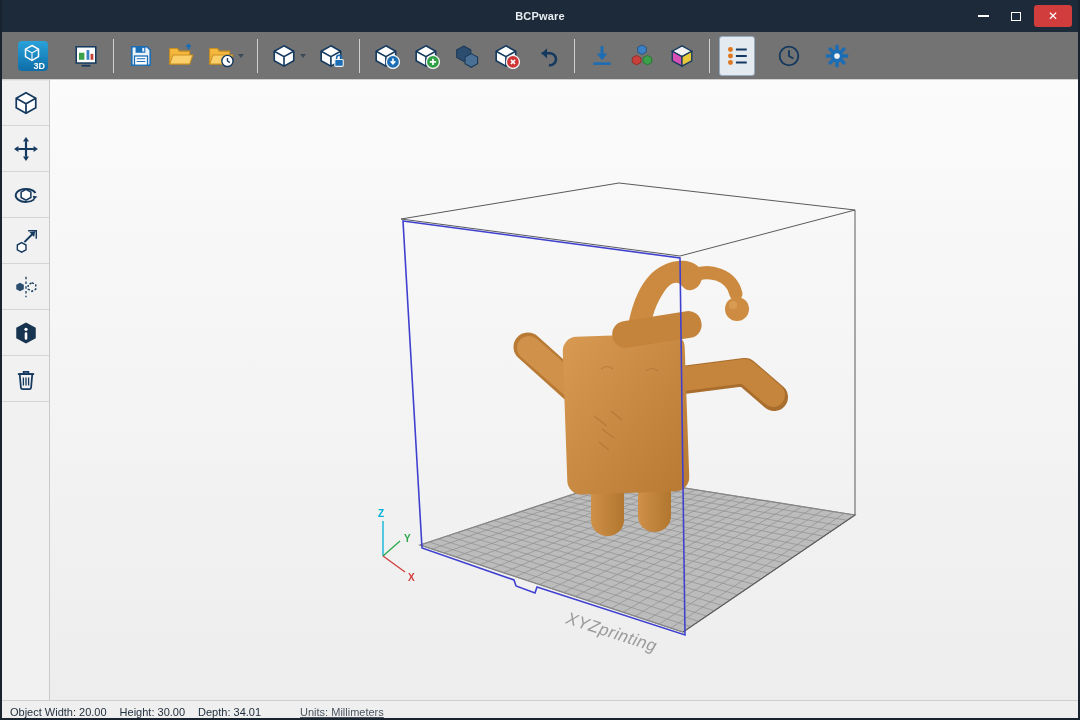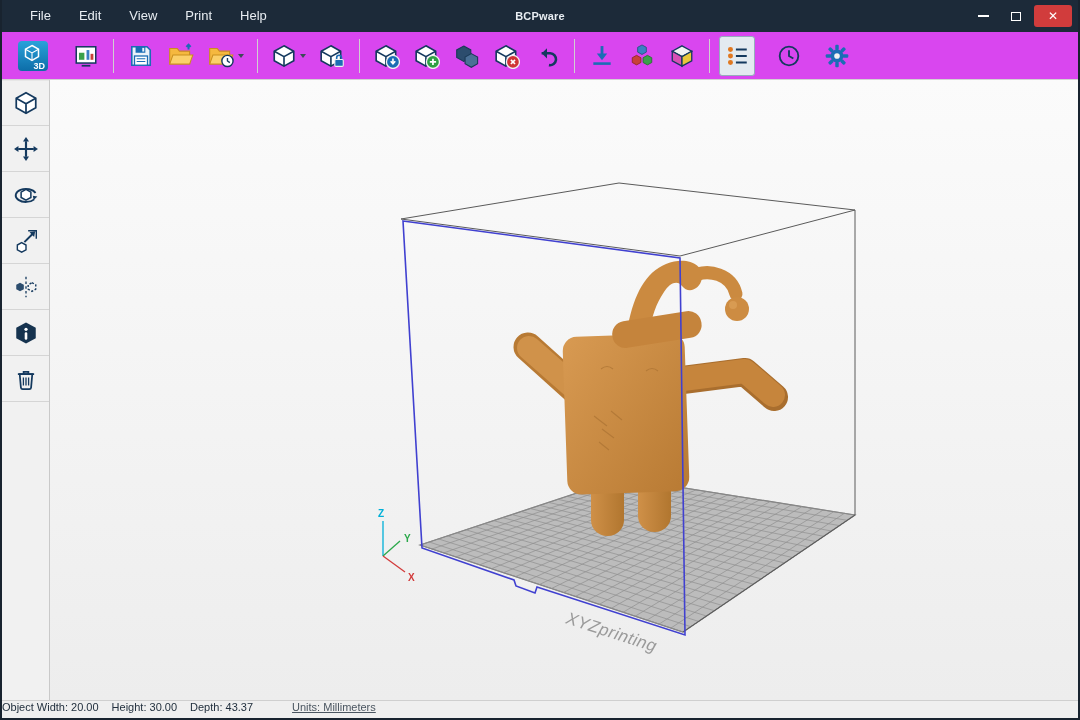--- a/index.html
+++ b/index.html
@@ -13,55 +13,48 @@
   .menu { display:flex; margin-left:14px; }
   .menu-item { padding:0 14px; font-size:13px; line-height:32px; cursor:default; }
   .title { position:absolute; left:50%; transform:translateX(-50%); font-weight:bold; font-size:11px; letter-spacing:.2px; }
   .controls { margin-left:auto; display:flex; align-items:center; gap:3px; padding-right:6px; }
   .ctrl { width:30px; height:22px; display:flex; align-items:center; justify-content:center; border-radius:3px; }
   .ctrl.close { width:38px; background:#d13c3c; color:#fff; font-size:12px; }
   .min-glyph { width:11px; height:2px; background:#fff; }
   .max-glyph { width:10px; height:9px; border:1.5px solid #fff; }
 
   
-  .toolbar { flex:0 0 48px; background:#d946ef; border-bottom:1px solid #d2d2d2; display:flex; align-items:center; padding-left:10px; }
+  .toolbar { flex:0 0 48px; background:#737373; border-bottom:1px solid #d2d2d2; display:flex; align-items:center; padding-left:10px; }
   .tbtn { height:40px; min-width:36px; padding:0 3px; display:flex; align-items:center; justify-content:center;
           margin:0 2px; border:1px solid transparent; border-radius:3px; }
   .tbtn.logo { margin-right:14px; }
   .tbtn.selected { border-color:#96abbd; background:#e3eaf0; }
   .tsep { width:1px; height:34px; background:#d0d0d0; margin:0 7px; }
   .caret { width:0; height:0; border-left:3.5px solid transparent; border-right:3.5px solid transparent; border-top:4px solid #3c4document;
            border-top:4px solid #3c4a58; margin-left:3px; }
 
   
   .main { flex:1 1 auto; display:flex; min-height:0; }
   .sidebar { flex:0 0 48px; background:#f1f1f1; border-right:1px solid #c9c9c9; }
   .sbtn { width:47px; height:46px; display:flex; align-items:center; justify-content:center; border-bottom:1px solid #d5d5d5; }
   .sbtn:first-child { border-top:1px solid #e6e6e6; }
   .viewport { flex:1 1 auto; position:relative; background:linear-gradient(#fbfbfb,#ededed); overflow:hidden; }
   .viewport svg.scene { position:absolute; left:0; top:0; }
 
   
-  .statusbar { flex:0 0 18px; background:#efefef; border-top:1px solid #cfcfcf; display:flex; align-items:flex-start;
-               font-size:11px; color:#22303e; gap:13px; }
+  .statusbar { flex:0 0 18px; background:#efefef; border-top:1px solid #cfcfcf; display:flex; align-items:flex-end;
+               font-size:11px; color:#22303e; padding-left:8px; gap:13px; }
   .statusbar .units { margin-left:26px; color:#4a5560;text-decoration:underline; }
 </style>
 </head>
 <body>
 
 <div class="window">
 
   <div class="titlebar">
-    <div class="menu">
-      <span class="menu-item">File</span>
-      <span class="menu-item">Edit</span>
-      <span class="menu-item">View</span>
-      <span class="menu-item">Print</span>
-      <span class="menu-item">Help</span>
-    </div>
     <div class="title">BCPware</div>
     <div class="controls">
       <div class="ctrl">
           <span class="min-glyph"></span>
         </div>
       <div class="ctrl">
           <span class="max-glyph"></span>
         </div>
       <div class="ctrl close">
           <span>✕</span>
@@ -375,17 +368,17 @@
         </g>
 
         <text x="515" y="543" font-size="17" font-style="italic" letter-spacing="0.5" fill="#9a9a9a" transform="rotate(18 515 543)">XYZprinting</text>
       </svg>
     </div>
   </div>
 
   <div class="statusbar">
     <span>Object Width: 20.00</span>
     <span>Height: 30.00</span>
-    <span>Depth: 43.37</span>
+    <span>Depth: 34.01</span>
     <span class="units">Units: Millimeters</span>
   </div>
 
 </div>
 
 </body></html>

